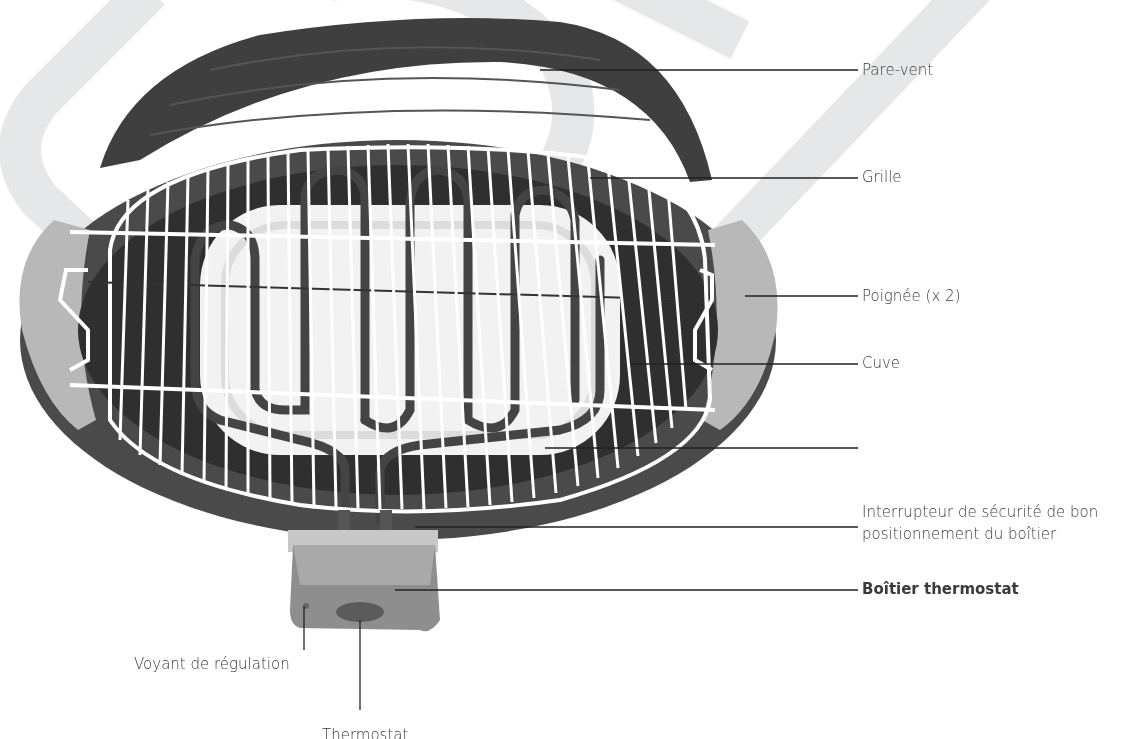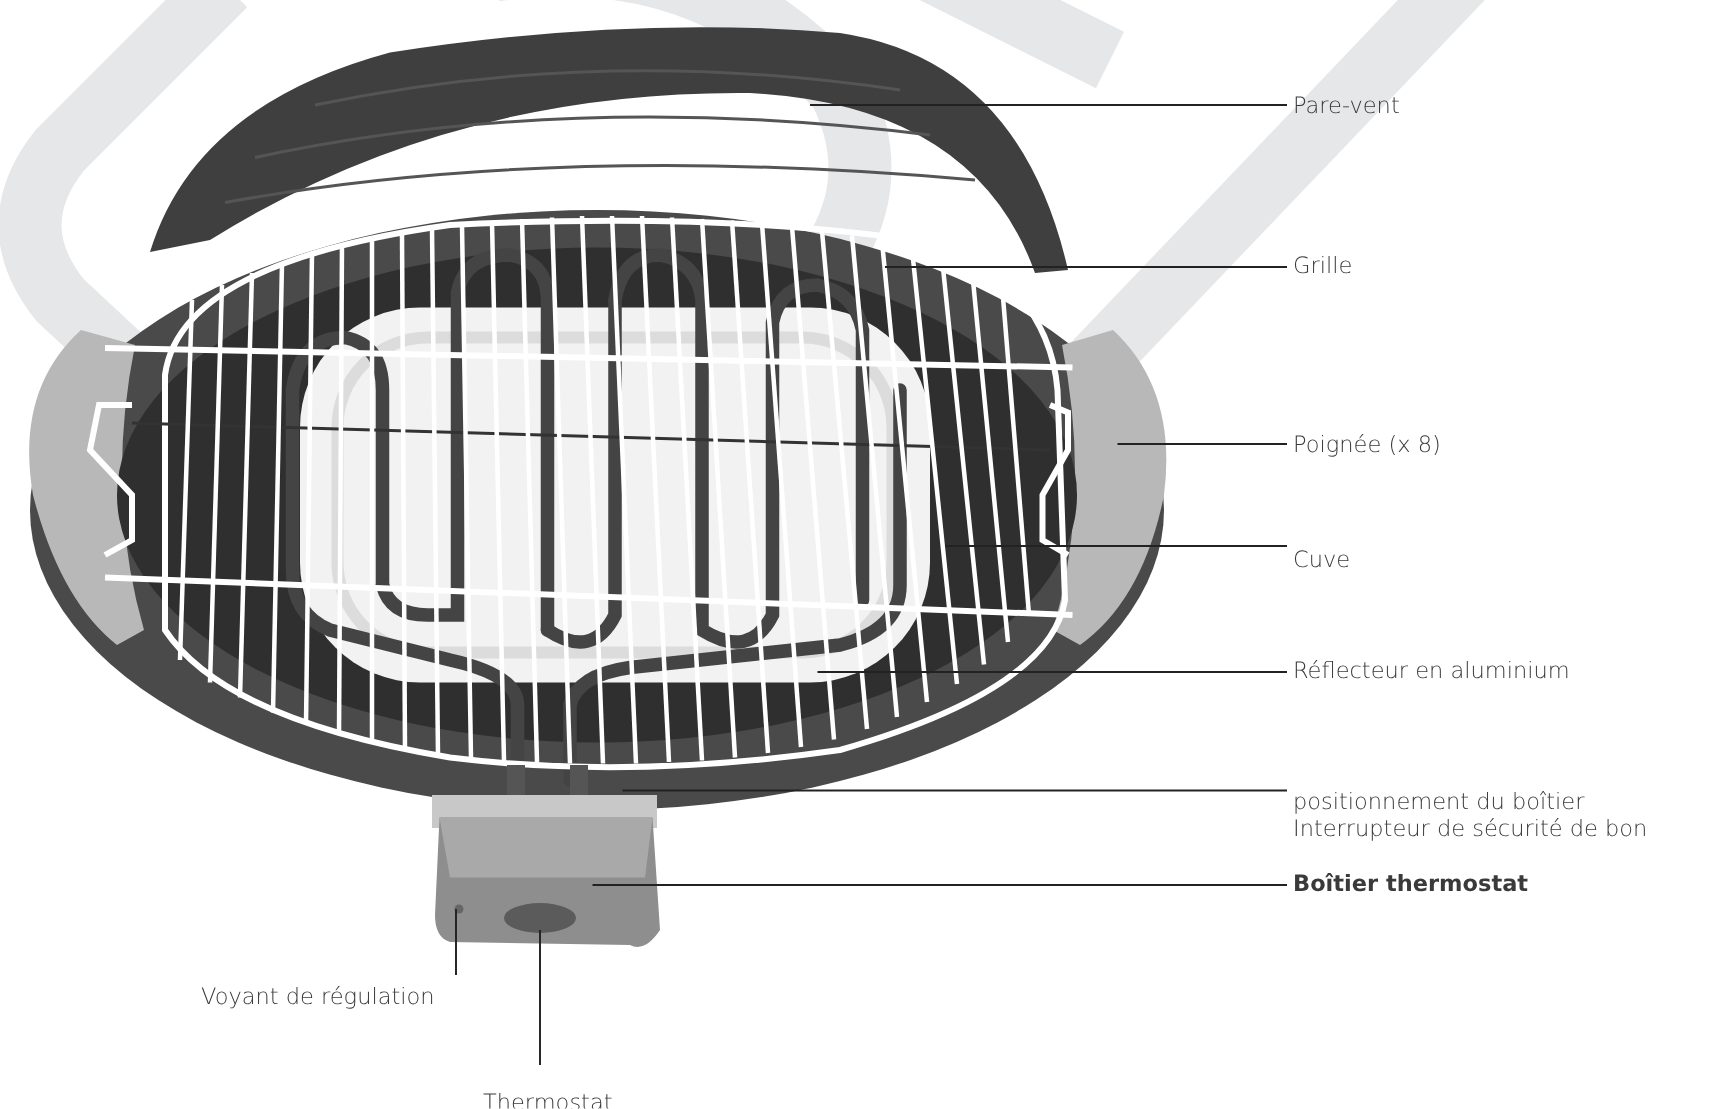--- a/index.html
+++ b/index.html
@@ -105,21 +105,20 @@
       <line x1="545" y1="448" x2="858" y2="448"></line>
       <line x1="415" y1="527" x2="858" y2="527"></line>
       <line x1="395" y1="590" x2="858" y2="590"></line>
       <line x1="304" y1="606" x2="304" y2="650"></line>
       <line x1="360" y1="620" x2="360" y2="710"></line>
     </g>
   </svg>
 
   <div class="lbl" style="left:862px;top:61px;">Pare-vent</div>
   <div class="lbl" style="left:862px;top:168px;">Grille</div>
-  <div class="lbl" style="left:862px;top:287px;">Poignée (x 8)</div>
-  <div class="lbl" style="left:862px;top:364px;">Cuve</div>
-  <div class="lbl" style="left:862px;top:438px;">Réflecteur en aluminium</div>
-  <div class="lbl" style="left:862px;top:503px;margin-top:40px;">Interrupteur de sécurité de bon</div>
+  <div class="lbl" style="left:862px;top:287px;">Poignée (x 2)</div>
+  <div class="lbl" style="left:862px;top:354px;">Cuve</div>
+  <div class="lbl" style="left:862px;top:503px;">Interrupteur de sécurité de bon</div>
   <div class="lbl" style="left:862px;top:525px;text-align:center;">positionnement du boîtier</div>
   <div class="lbl" style="left:862px;top:580px;font-weight:bold;">Boîtier thermostat</div>
   <div class="lbl" style="left:134px;top:655px;">Voyant de régulation</div>
   <div class="lbl" style="left:322px;top:726px;">Thermostat</div>
 </div>
 
 </body></html>

